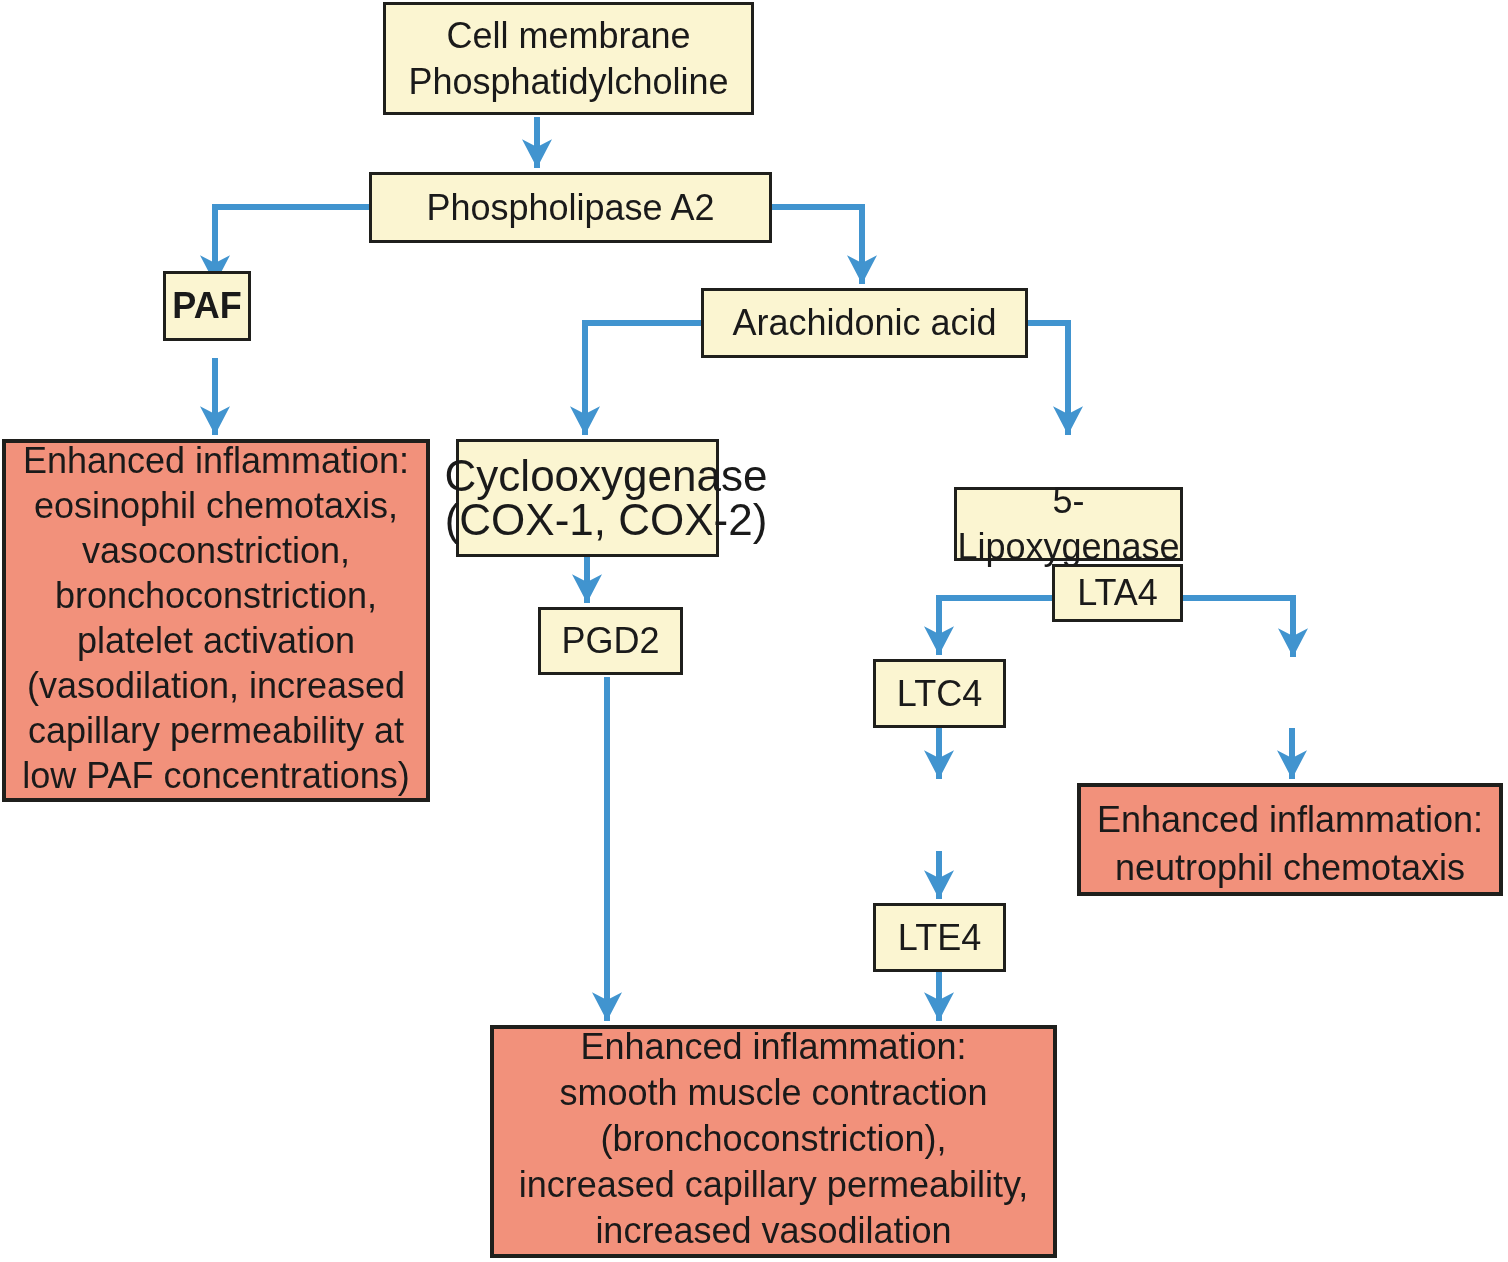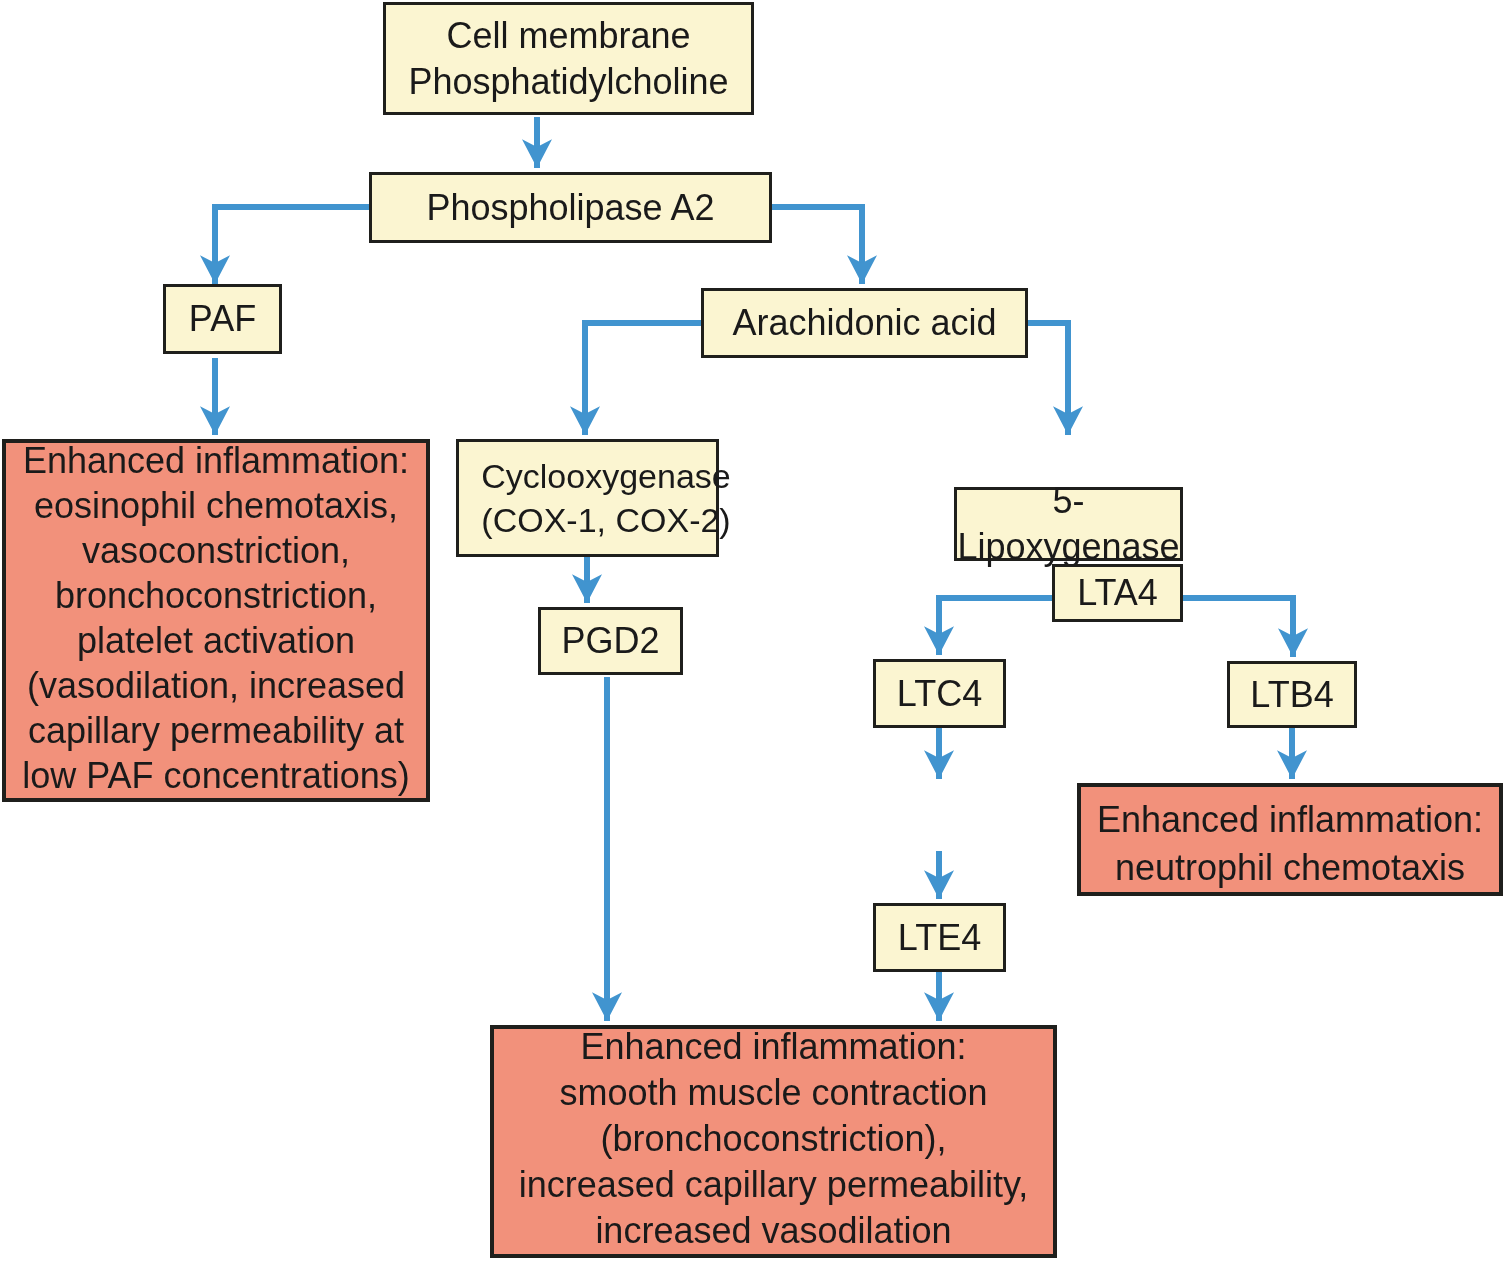--- a/index.html
+++ b/index.html
@@ -34,24 +34,24 @@
   }
   .node.effect{
     background:var(--salmon-fill);
     border-width:4px;
     font-size:36px;
     align-items:flex-end;
   }
   
   #n-cell-membrane {left:352px; top:2px;    width:371px; height:113px;margin-left:31px;}
   #n-phospholipase {left:369px; top:172px;  width:403px; height:71px;}
-  #n-paf           {left:163px; top:284px;  width:119px; height:70px;}
+  #n-paf           {left:163px; top:271px;  width:88px; height:70px;font-weight:bold;}
   #n-paf-effects   {left:2px;   top:439px;  width:428px; height:363px; line-height:45px;}
   #n-arachidonic   {left:701px; top:288px;  width:327px; height:70px;}
-  #n-cyclooxygenase{left:456px; top:439px;  width:263px; height:118px; font-size:34px; line-height:44px;padding-left:37px;}
+  #n-cyclooxygenase{left:456px; top:439px;  width:263px; height:118px; font-size:44px; line-height:44px;padding-left:37px;}
   #n-pgd2          {left:538px; top:607px;  width:145px; height:68px;}
   #n-lipoxygenase  {left:954px; top:439px;  width:229px; height:74px;margin-top:48px;}
   #n-lta4          {left:1052px;top:564px;  width:131px; height:58px;}
   #n-ltc4          {left:873px; top:659px;  width:133px; height:69px;}
   #n-ltd4          {left:873px; top:783px;  width:133px; height:68px;}
   #n-lte4          {left:873px; top:903px;  width:133px; height:69px;}
   #n-ltb4          {left:1227px;top:661px;  width:130px; height:67px;}
   #n-ltb4-effects  {left:1077px;top:783px;  width:426px; height:113px; line-height:48px;}
   #n-cox-effects   {left:490px; top:1025px; width:567px; height:233px; line-height:46px;}
 </style>
@@ -130,23 +130,20 @@
 
   <div class="node" id="n-ltc4">
     <span>LTC4</span>
   </div>
 
 
   <div class="node" id="n-lte4">
     <span>LTE4</span>
   </div>
 
-  <div class="node" id="n-ltb4">
-    <span>LTB4</span>
-  </div>
 
   <div class="node effect" id="n-ltb4-effects">
     <span>Enhanced inflammation:
 neutrophil chemotaxis</span>
   </div>
 
   <div class="node effect" id="n-cox-effects">
     <span>Enhanced inflammation:
 smooth muscle contraction
 (bronchoconstriction),

